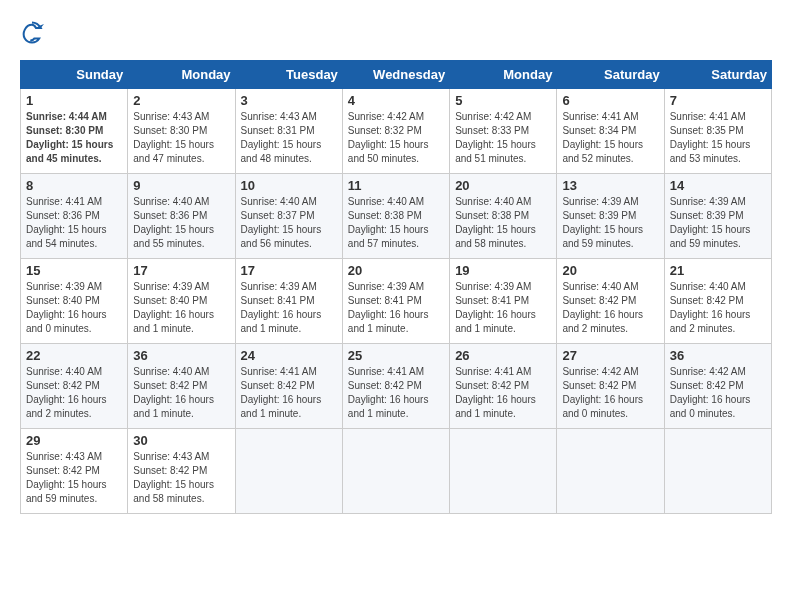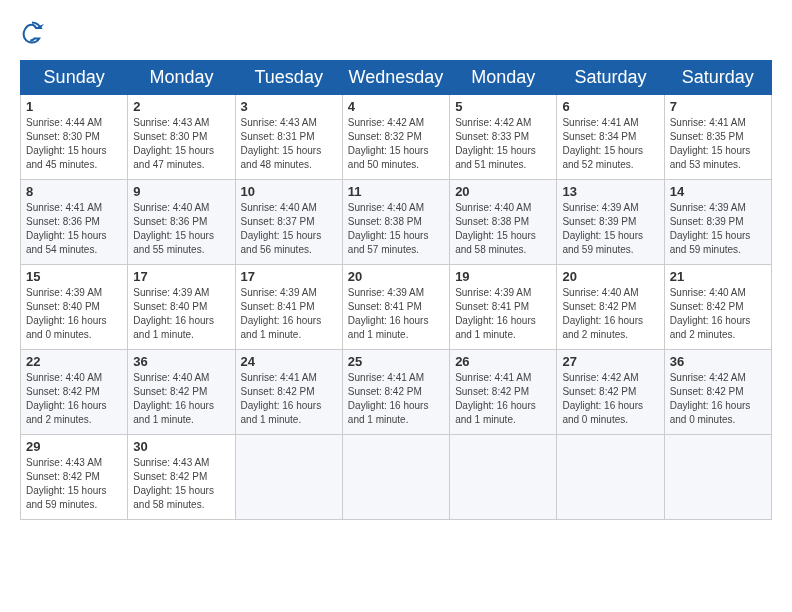--- a/index.html
+++ b/index.html
@@ -49,23 +49,23 @@
     }
     .calendar {
       width: 100%;
       border-collapse: collapse;
       table-layout: fixed;
     }
     .calendar th {
       background: #1a5fa8;
       color: #fff;
       padding: 6px 4px;
-      font-size: 18px;
-      font-weight: normal;
-      text-align: center;
+      font-size: 13px;
+      font-weight: bold;
+      text-align: right;
       border: 1px solid #1a5fa8;
     }
     .calendar td {
       vertical-align: top;
       border: 1px solid #ccc;
       padding: 4px 5px;
       font-size: 10px;
       color: #333;
       height: 85px;
       background: #fff;
@@ -118,21 +118,21 @@
         <th>Wednesday</th>
         <th>Monday</th>
         <th>Saturday</th>
         <th>Saturday</th>
       </tr>
   </thead>
   <tbody id="calendar-body">
   <tr>
         <td>
           <span class="day-num">1</span>
-          <div class="day-info" style="white-space: pre-line;">Sunrise: 4:44 AM
+          <div class="day-info" style="white-space: pre-line; font-weight: bold;">Sunrise: 4:44 AM
 Sunset: 8:30 PM
 Daylight: 15 hours and 45 minutes.</div>
         </td>
         <td>
           <span class="day-num">2</span>
           <div class="day-info" style="white-space: pre-line;">Sunrise: 4:43 AM
 Sunset: 8:30 PM
 Daylight: 15 hours and 47 minutes.</div>
         </td>
         <td>

